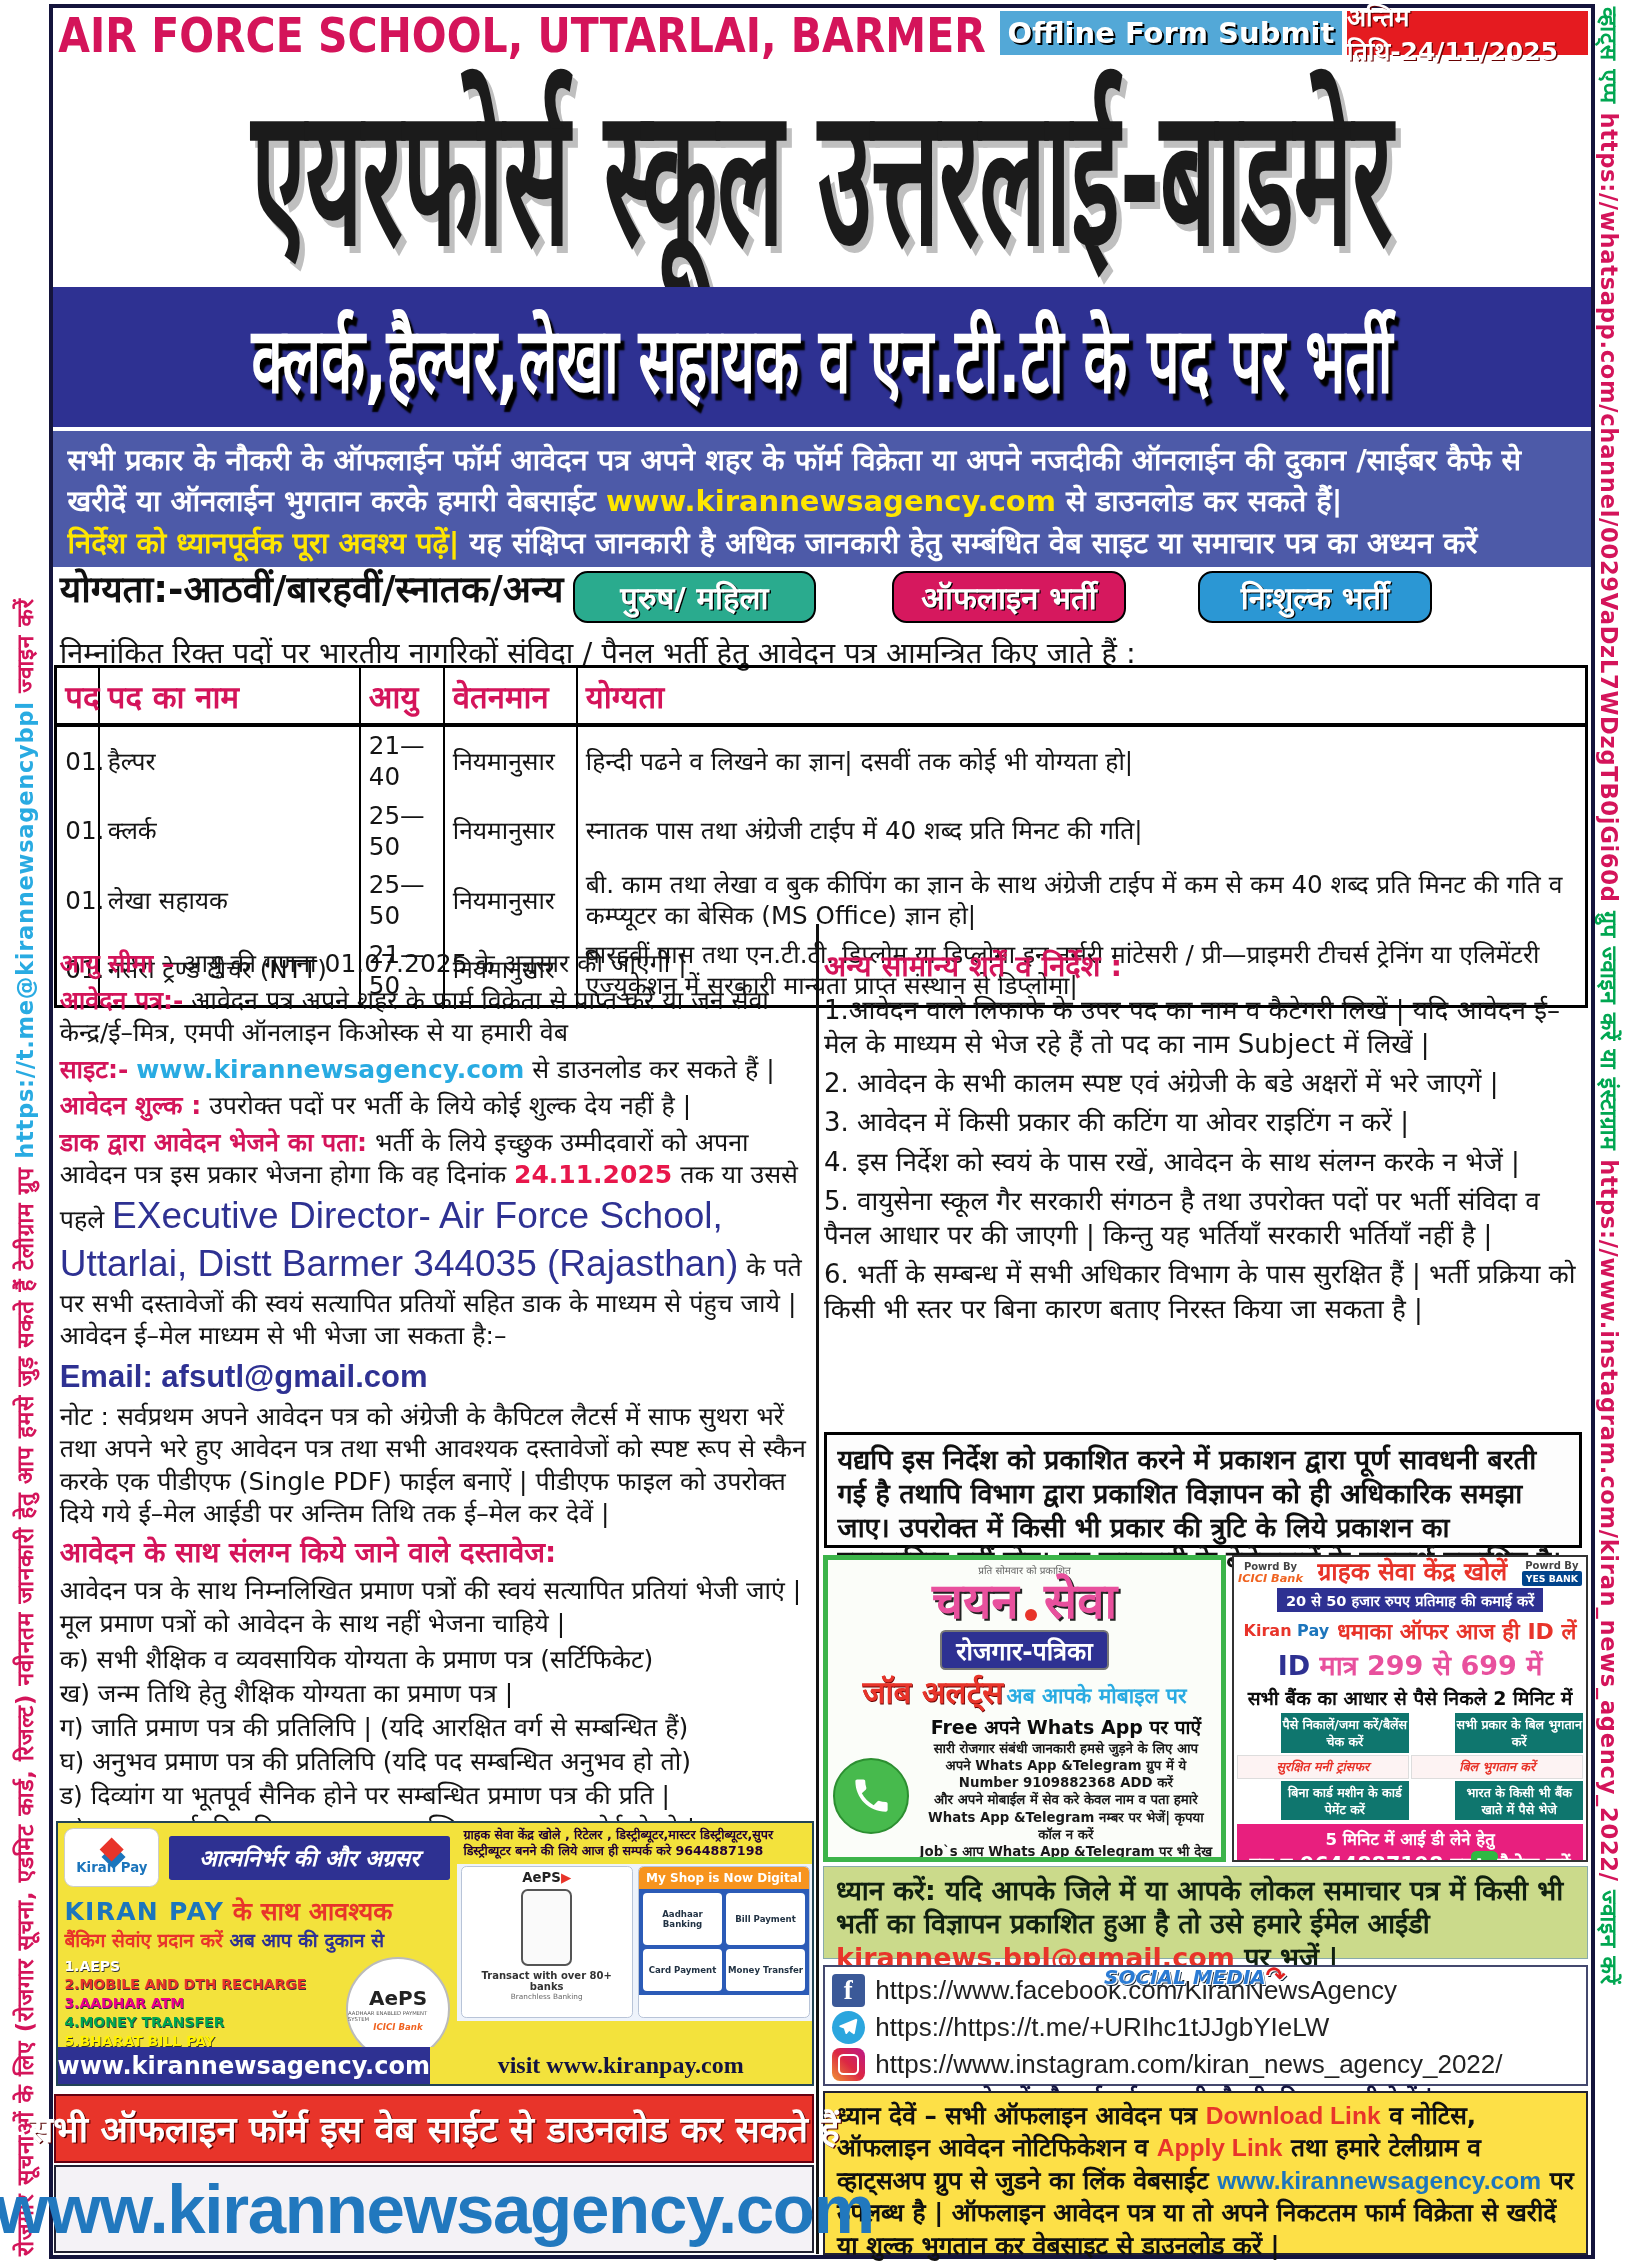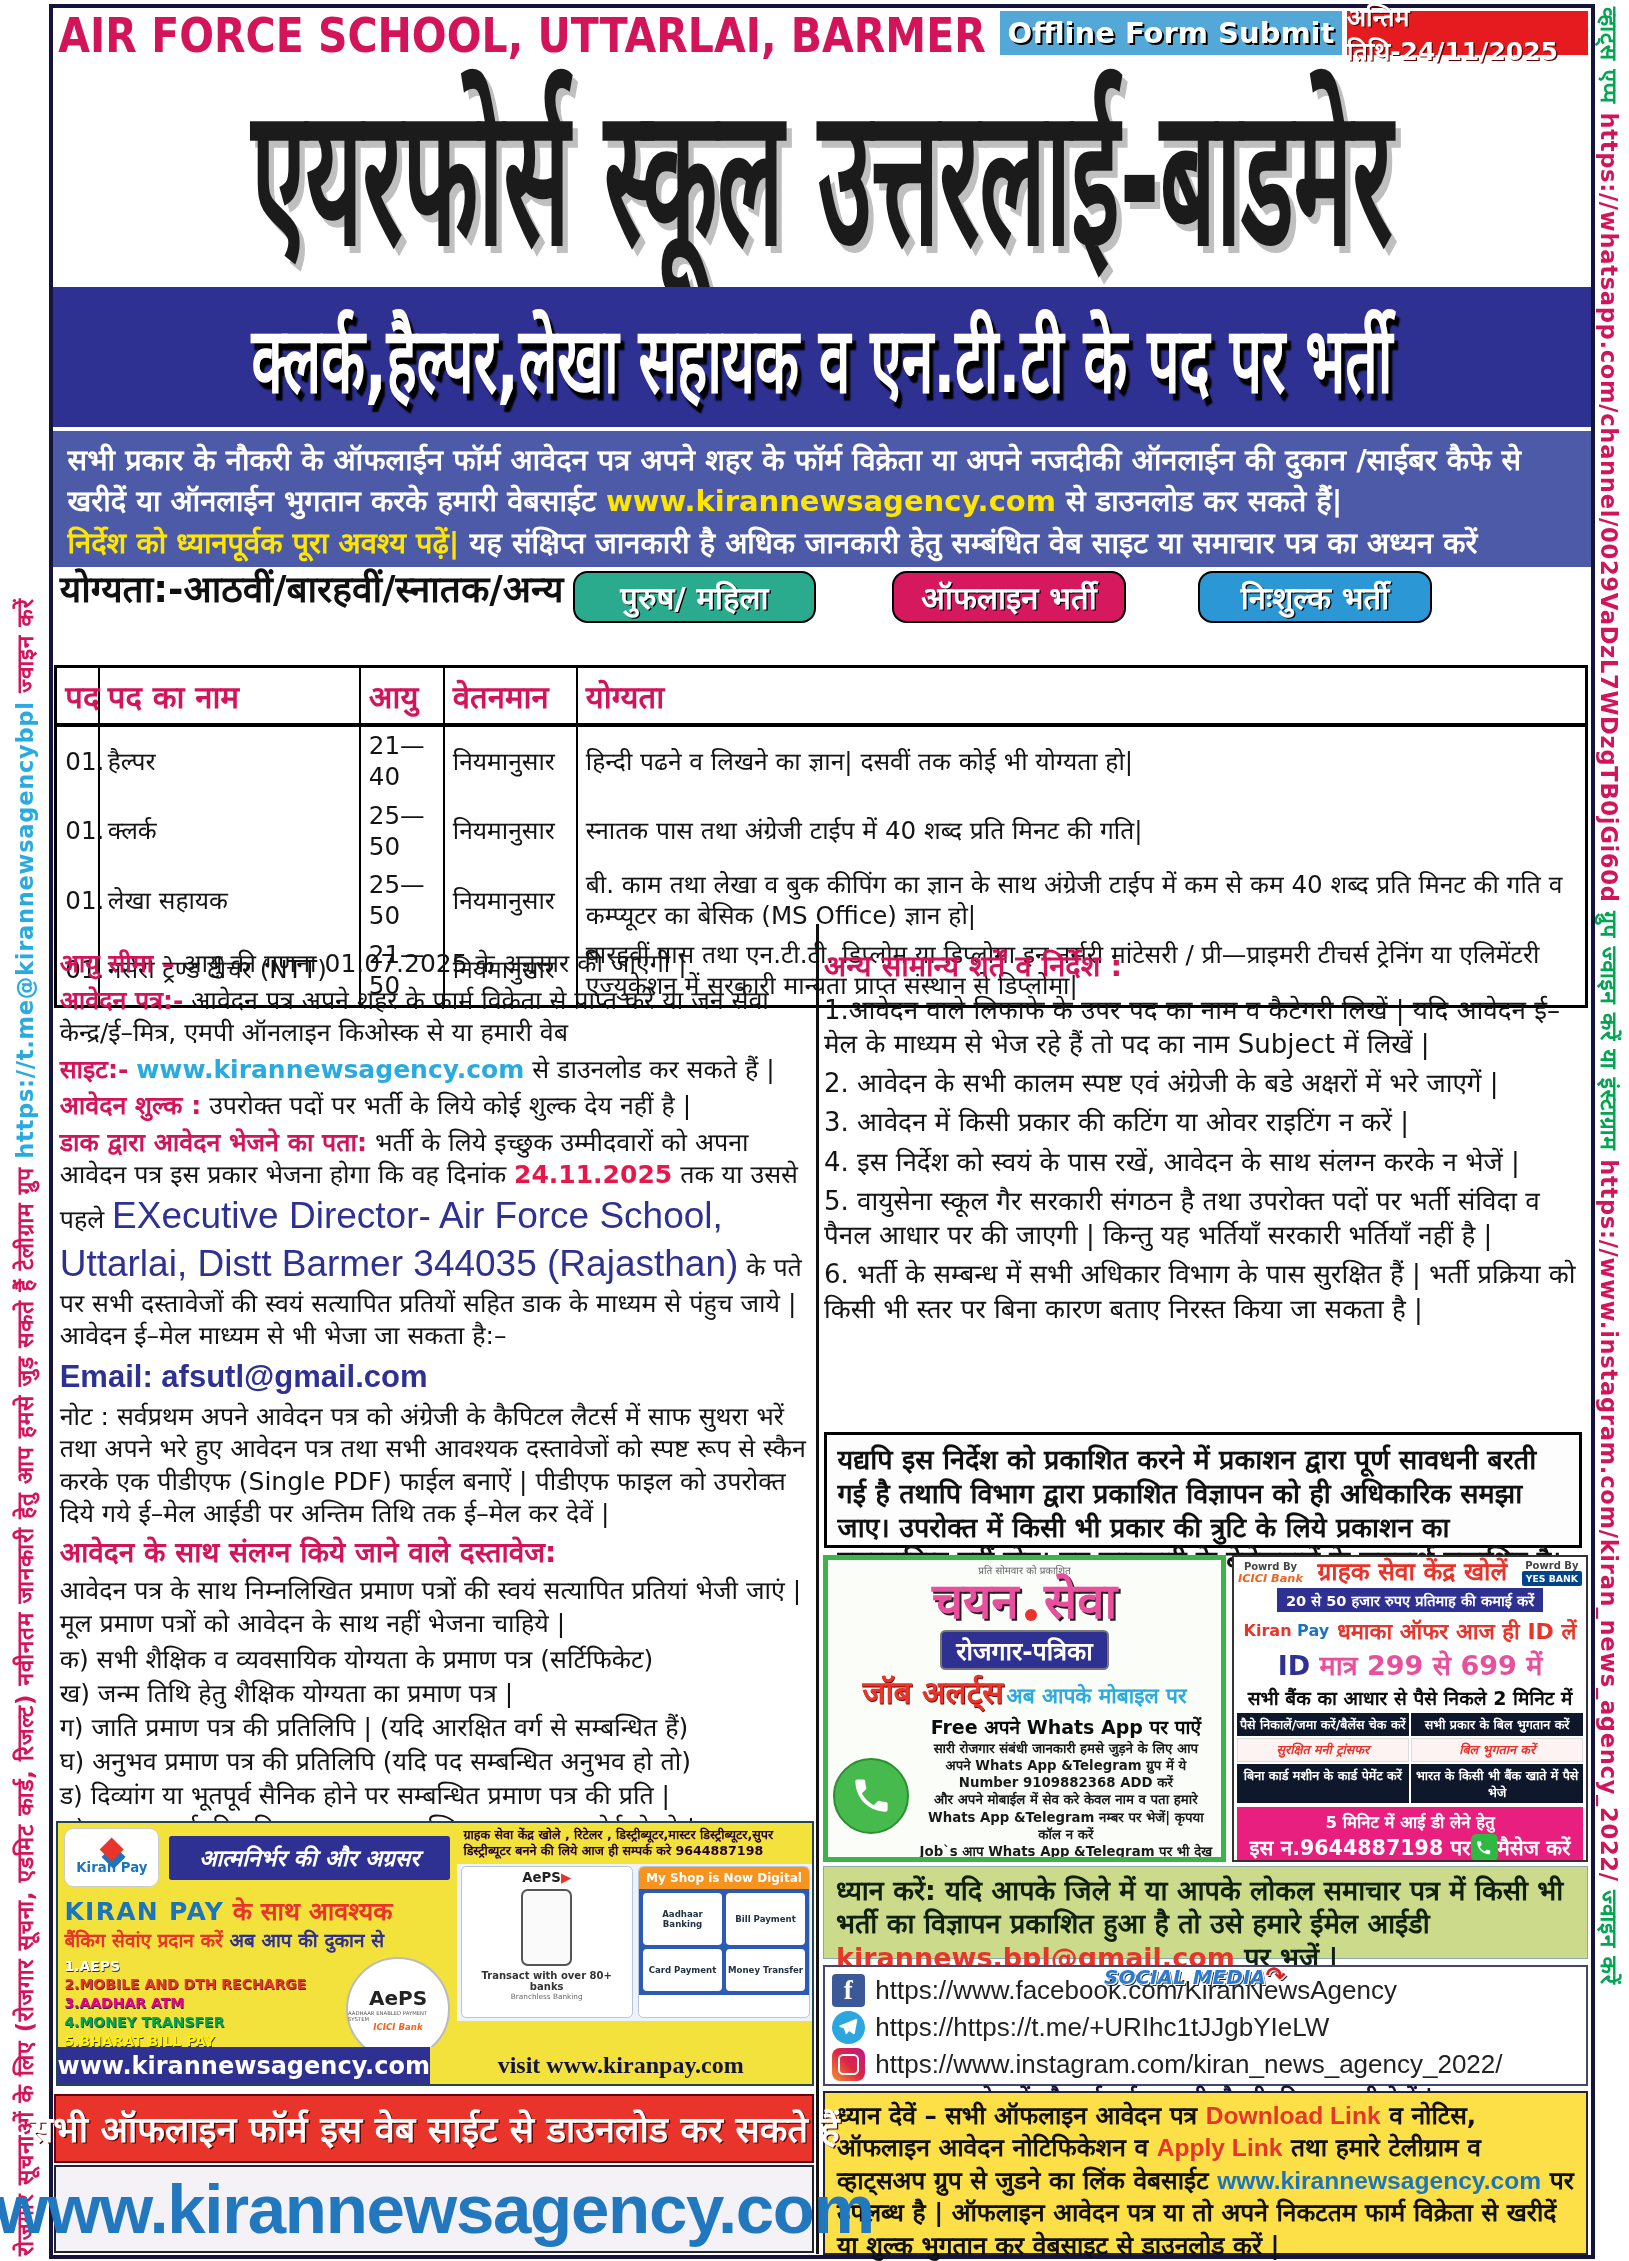--- a/index.html
+++ b/index.html
@@ -66,21 +66,21 @@
   .ad2 .earn{display:inline-block;background:#2e3192;color:#fff;font-size:14.6px;font-weight:900;padding:2px 9.3px;margin-top:2.7px;}
   .ad2 .r3{display:flex;align-items:center;justify-content:center;gap:8px;margin-top:2.7px;}
   .kplogo{font-size:16px;font-weight:900;color:#1c75bc;}
   .kplogo .kd{color:#e8342a;}
   .ad2 .offer{color:#e8342a;font-size:22px;font-weight:900;}
   .ad2 .idline{font-size:27px;font-weight:900;margin-top:1.3px;}
   .idnavy{color:#2e3192;} .idpink{color:#e8509d;}
   .ad2 .aad{font-size:19px;font-weight:900;color:#0d0d0d;margin-top:1.3px;}
   .g6{display:grid;grid-template-columns:1fr 1fr;gap:2px;padding:2.7px 2.7px 0 2.7px;}
   .g6 div{font-size:12.6px;font-weight:bold;padding:2.7px 1.3px;}
-  .gnavy{background:#0f172a;color:#fff;}
+  .gnavy{background:#0f766e;color:#fff;margin-left:44px;}
   .gred{background:#fdf3f3;color:#e8342a;font-style:italic;border:0.7px solid #ddd;}
   .pinkbox{margin:4px 2.7px 0 2.7px;background:#e81f7e;color:#fff;padding:2.7px 1.3px;}
   .pinkbox .p1{font-size:16.6px;font-weight:900;}
   .pinkbox .p2{font-size:20.6px;font-weight:900;display:flex;align-items:center;justify-content:center;gap:0;}
   .wamini{width:27px;height:27px;border-radius:5.3px;background:#2fb943;display:inline-flex;align-items:center;justify-content:center;}
   .greenbox{left:770px;top:1858px;width:765px;height:93px;background:#cbda8b;border:1.3px solid #8aa;box-sizing:border-box;
             padding:6.7px 12px;font-size:27px;font-weight:900;line-height:1.25;color:#102010;}
   .redmail{color:#e8342a;}
   .socbox{left:770px;top:1957px;width:765px;height:121px;background:#fff;border:2px solid #44486e;box-sizing:border-box;padding:2.7px 6.7px;}
   .socrow{display:flex;align-items:center;gap:10.6px;margin-top:4px;}
@@ -180,20 +180,21 @@
       <span class="yellow">निर्देश को ध्यानपूर्वक पूरा अवश्य पढ़ें|</span>
       <span>यह संक्षिप्त जानकारी है अधिक जानकारी हेतु सम्बंधित वेब साइट या समाचार पत्र का अध्यन करें</span>
     </div>
   </div>
 
   <div class="abs qlabel">योग्यता:-आठवीं/बारहवीं/स्नातक/अन्य</div>
   <div class="pill" style="left:520px;width:243px;background:#2aab8e;">पुरुष/ महिला</div>
   <div class="pill" style="left:839px;width:234px;background:#d6185e;">ऑफलाइन भर्ती</div>
   <div class="pill" style="left:1145px;width:234px;background:#2b97d4;">निःशुल्क भर्ती</div>
 
+  <div class="abs invite">निम्नांकित रिक्त पदों पर भारतीय नागरिकों संविदा / पैनल भर्ती हेतु आवेदन पत्र आमन्त्रित किए जाते हैं :</div>
 
   <table class="posts">
     <colgroup>
         <col style="width:43px">
         <col style="width:261px">
         <col style="width:84px">
         <col style="width:133px">
         <col>
       </colgroup>
     <tbody>

